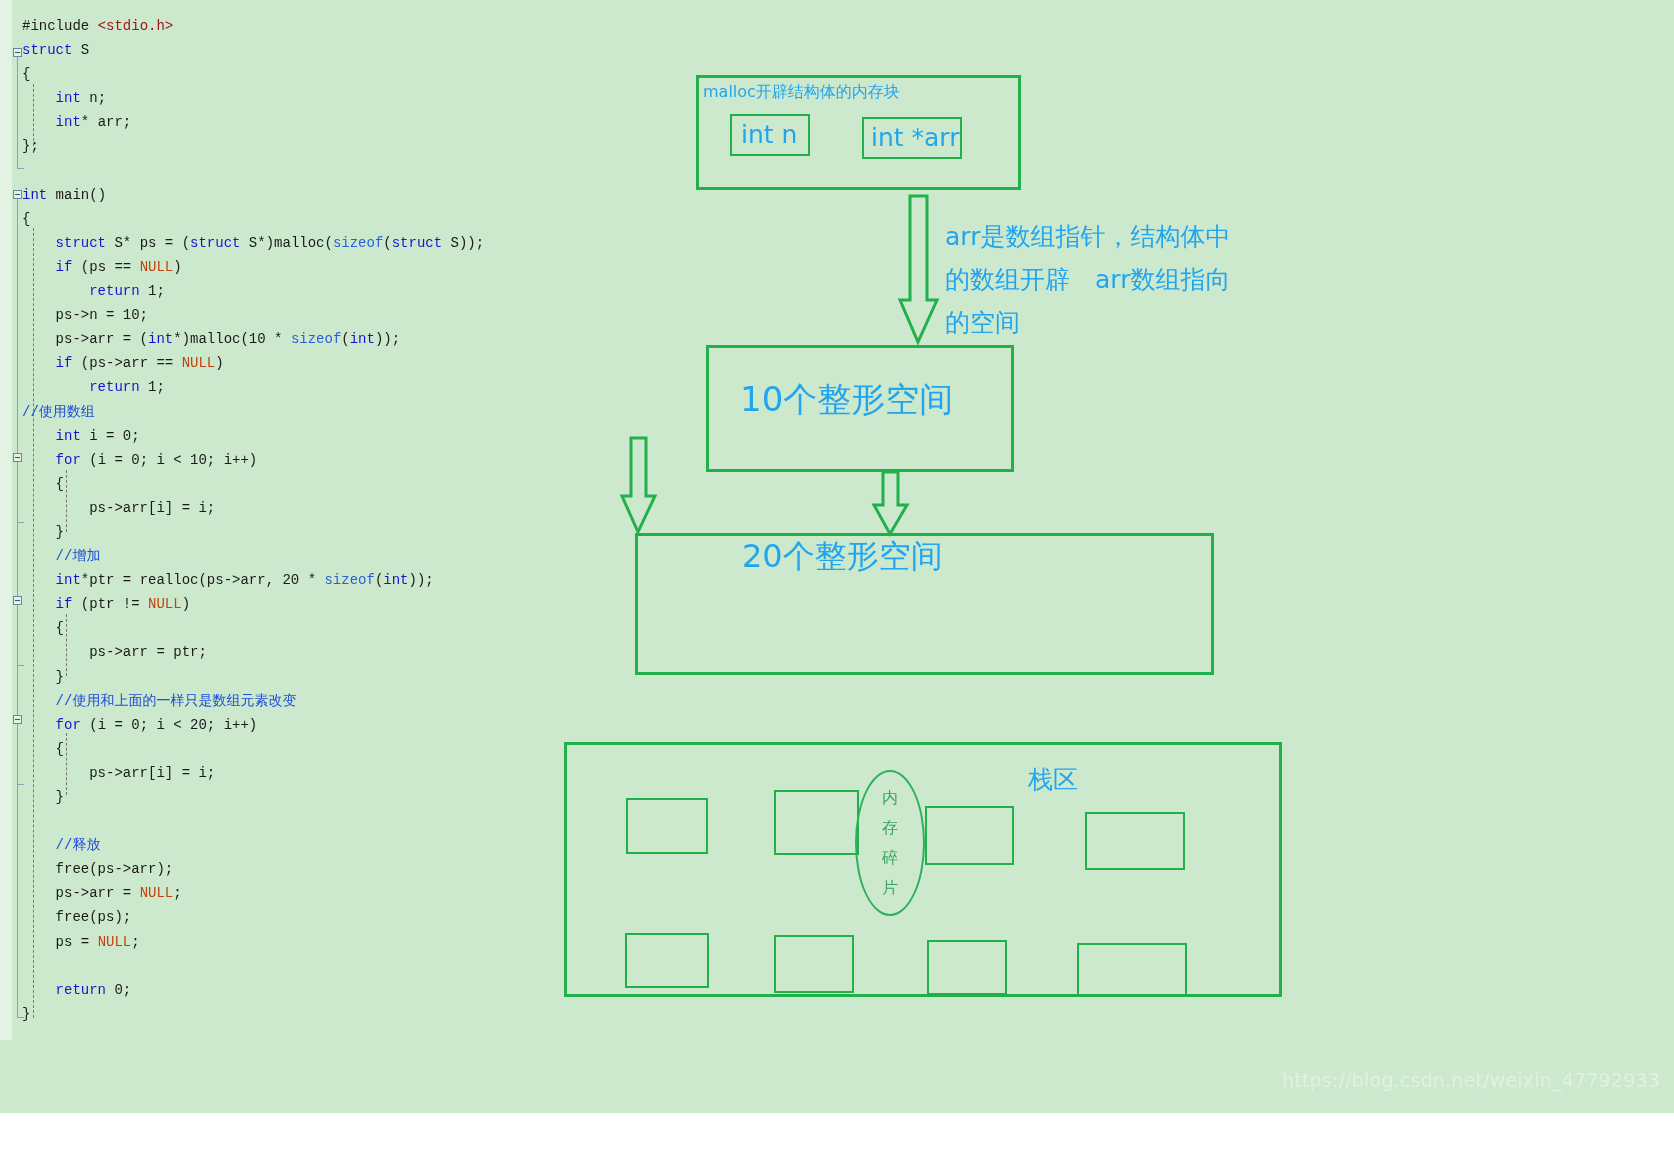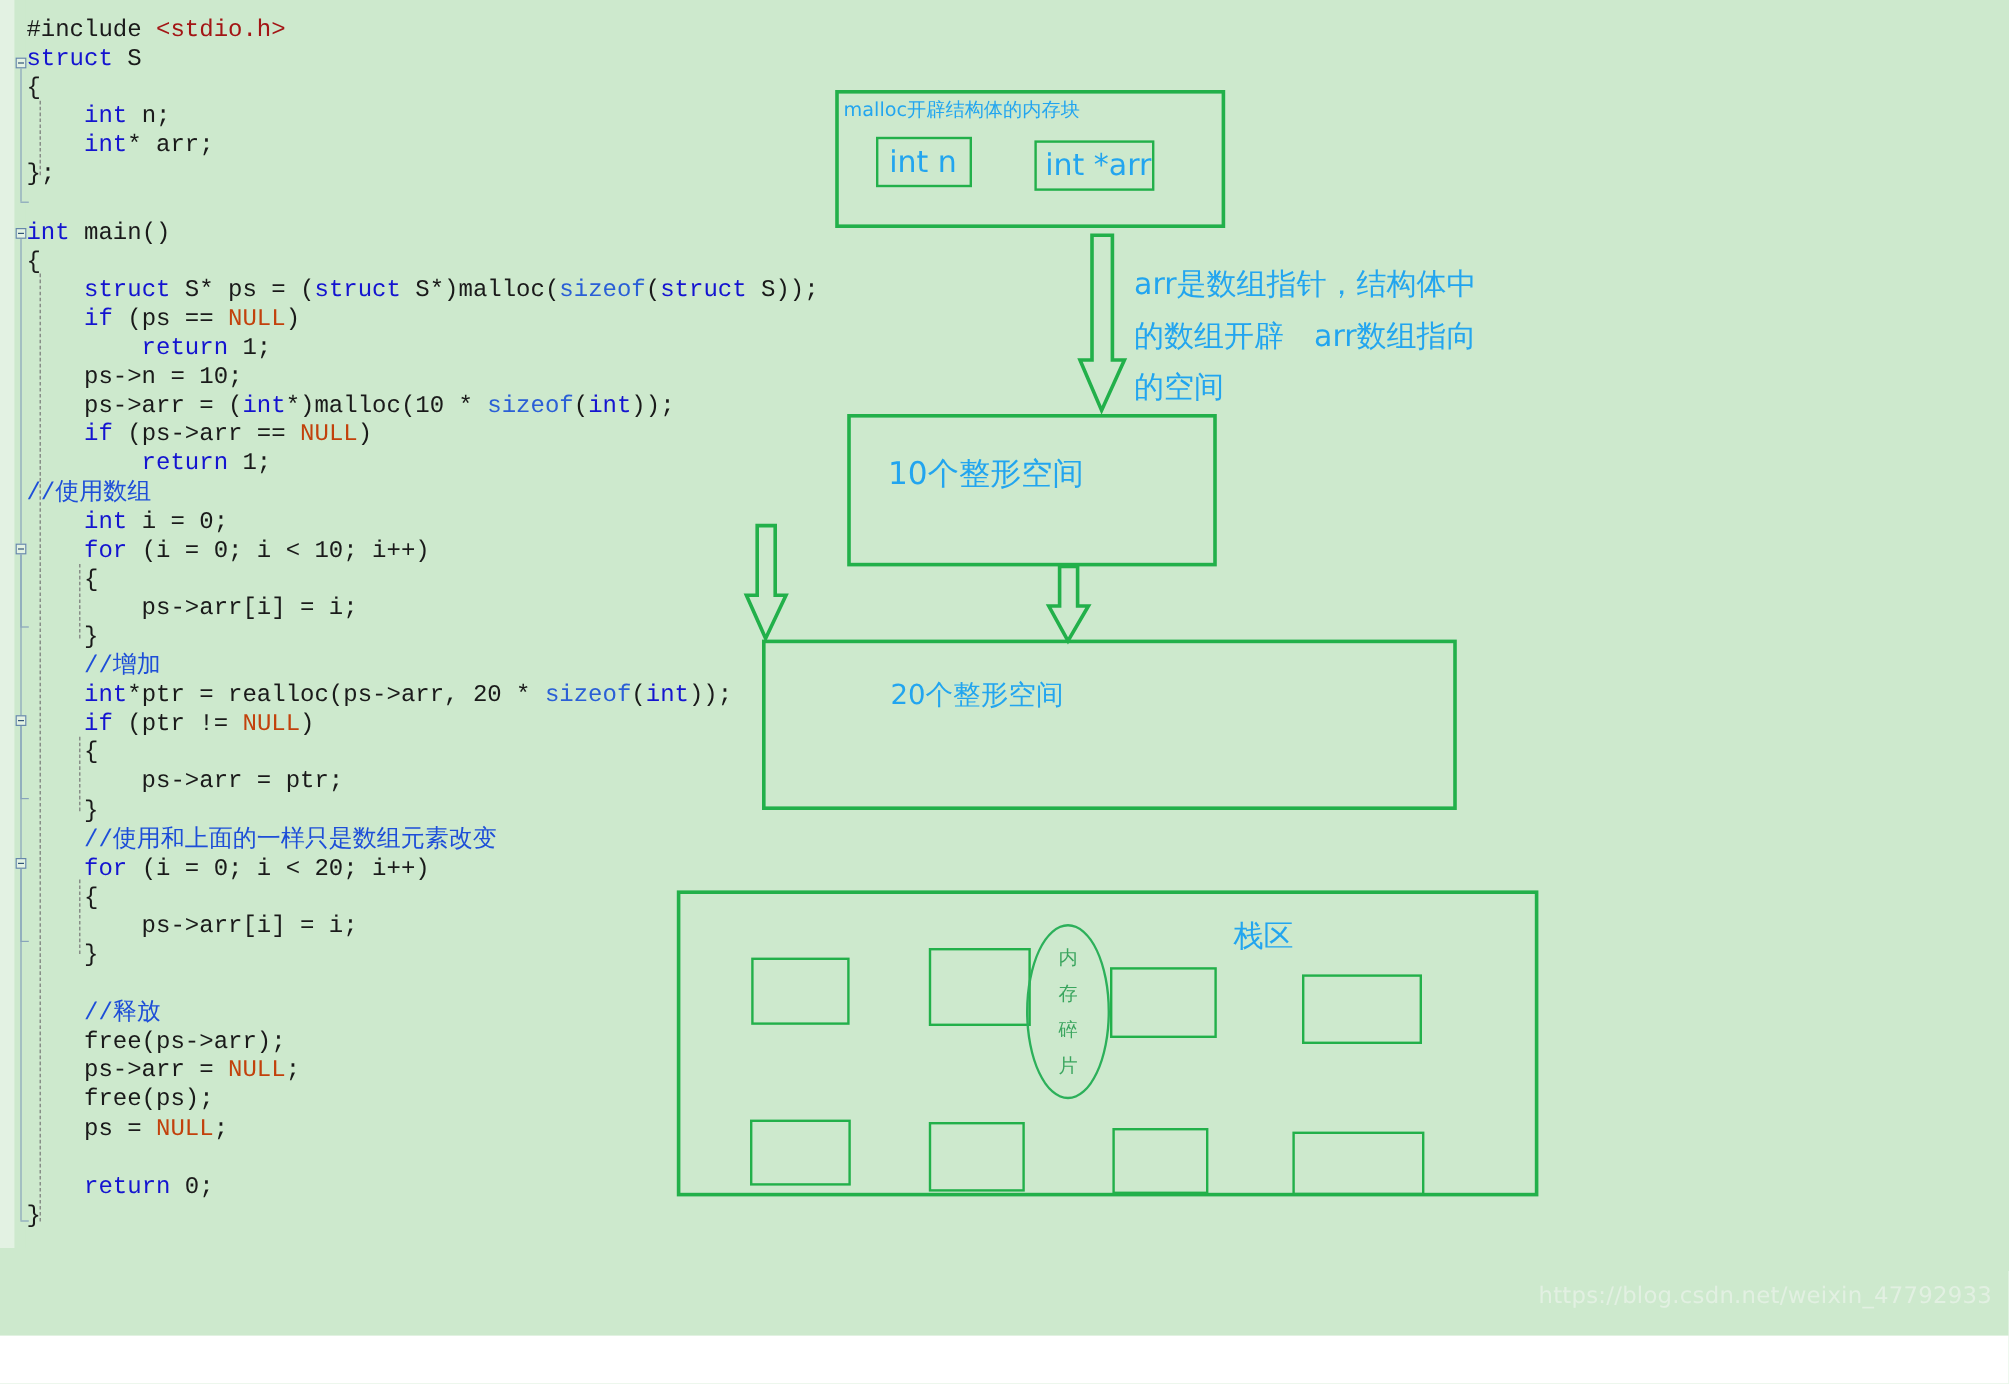--- a/index.html
+++ b/index.html
@@ -28,21 +28,21 @@
     width: 2px; height: 1040px;
     background: #cde9cd;
   }
   
   #code {
     position: absolute;
     left: 22px;
     top: 14px;
     width: 640px;
     font-family: "Liberation Mono", "DejaVu Sans Mono", monospace;
-    font-size: 20px;
+    font-size: 14px;
     line-height: 24.1px;
     white-space: pre;
     color: #1a1a1a;
   }
   #code .kw   { color: #1414d0; }
   #code .inc  { color: #a31515; }
   #code .null { color: #c2410c; }
   #code .cmt  { color: #1d4ed8; }
   #code .typ  { color: #2a5fd6; }
   #code .pun  { color: #1a1a1a; }
@@ -172,32 +172,32 @@
 
   <svg class="arrow" style="left:900px; top:196px; width:46px; height:150px;" viewBox="0 0 46 150">
     <polygon points="10,0 27,0 27,104 37,104 18,146 0,104 10,104" fill="none" stroke="#22b04a" stroke-width="3"></polygon>
   </svg>
 
   <div class="blue-label" style="left:945px; top:263px; font-size:25px;">的数组开辟　arr数组指向</div>
   <div class="blue-label" style="left:945px; top:220px; font-size:25px;">arr是数组指针，结构体中</div>
   <div class="blue-label" style="left:945px; top:306px; font-size:25px;">的空间</div>
 
   <div class="gbox" style="left:706px; top:345px; width:308px; height:127px;"></div>
-  <div class="blue-label" style="left:740px; top:377px; font-size:26px;">10个整形空间</div>
+  <div class="blue-label" style="left:740px; top:377px; font-size:34px;">10个整形空间</div>
 
   <svg class="arrow" style="left:622px; top:438px; width:40px; height:96px;" viewBox="0 0 40 96">
     <polygon points="9,0 24,0 24,58 33,58 16,94 0,58 9,58" fill="none" stroke="#22b04a" stroke-width="3"></polygon>
   </svg>
 
   <svg class="arrow" style="left:874px; top:472px; width:40px; height:64px;" viewBox="0 0 40 64">
     <polygon points="9,0 24,0 24,33 33,33 16,62 0,33 9,33" fill="none" stroke="#22b04a" stroke-width="3"></polygon>
   </svg>
 
   <div class="gbox" style="left:635px; top:533px; width:579px; height:142px;"></div>
-  <div class="blue-label" style="left:742px; top:564px; font-size:23px;">20个整形空间</div>
+  <div class="blue-label" style="left:742px; top:535px; font-size:32px;">20个整形空间</div>
 
   <div class="gbox" style="left:564px; top:742px; width:718px; height:255px;"></div>
   <div class="blue-label" style="left:1028px; top:763px; font-size:25px;">栈区</div>
 
   <div class="gbox thin" style="left:626px; top:798px; width:82px; height:56px;"></div>
   <div class="gbox thin" style="left:774px; top:790px; width:85px; height:65px;"></div>
   <div class="gbox thin" style="left:925px; top:806px; width:89px; height:59px;"></div>
   <div class="gbox thin" style="left:1085px; top:812px; width:100px; height:58px;"></div>
 
   <div class="gbox thin" style="left:625px; top:933px; width:84px; height:55px;"></div>

